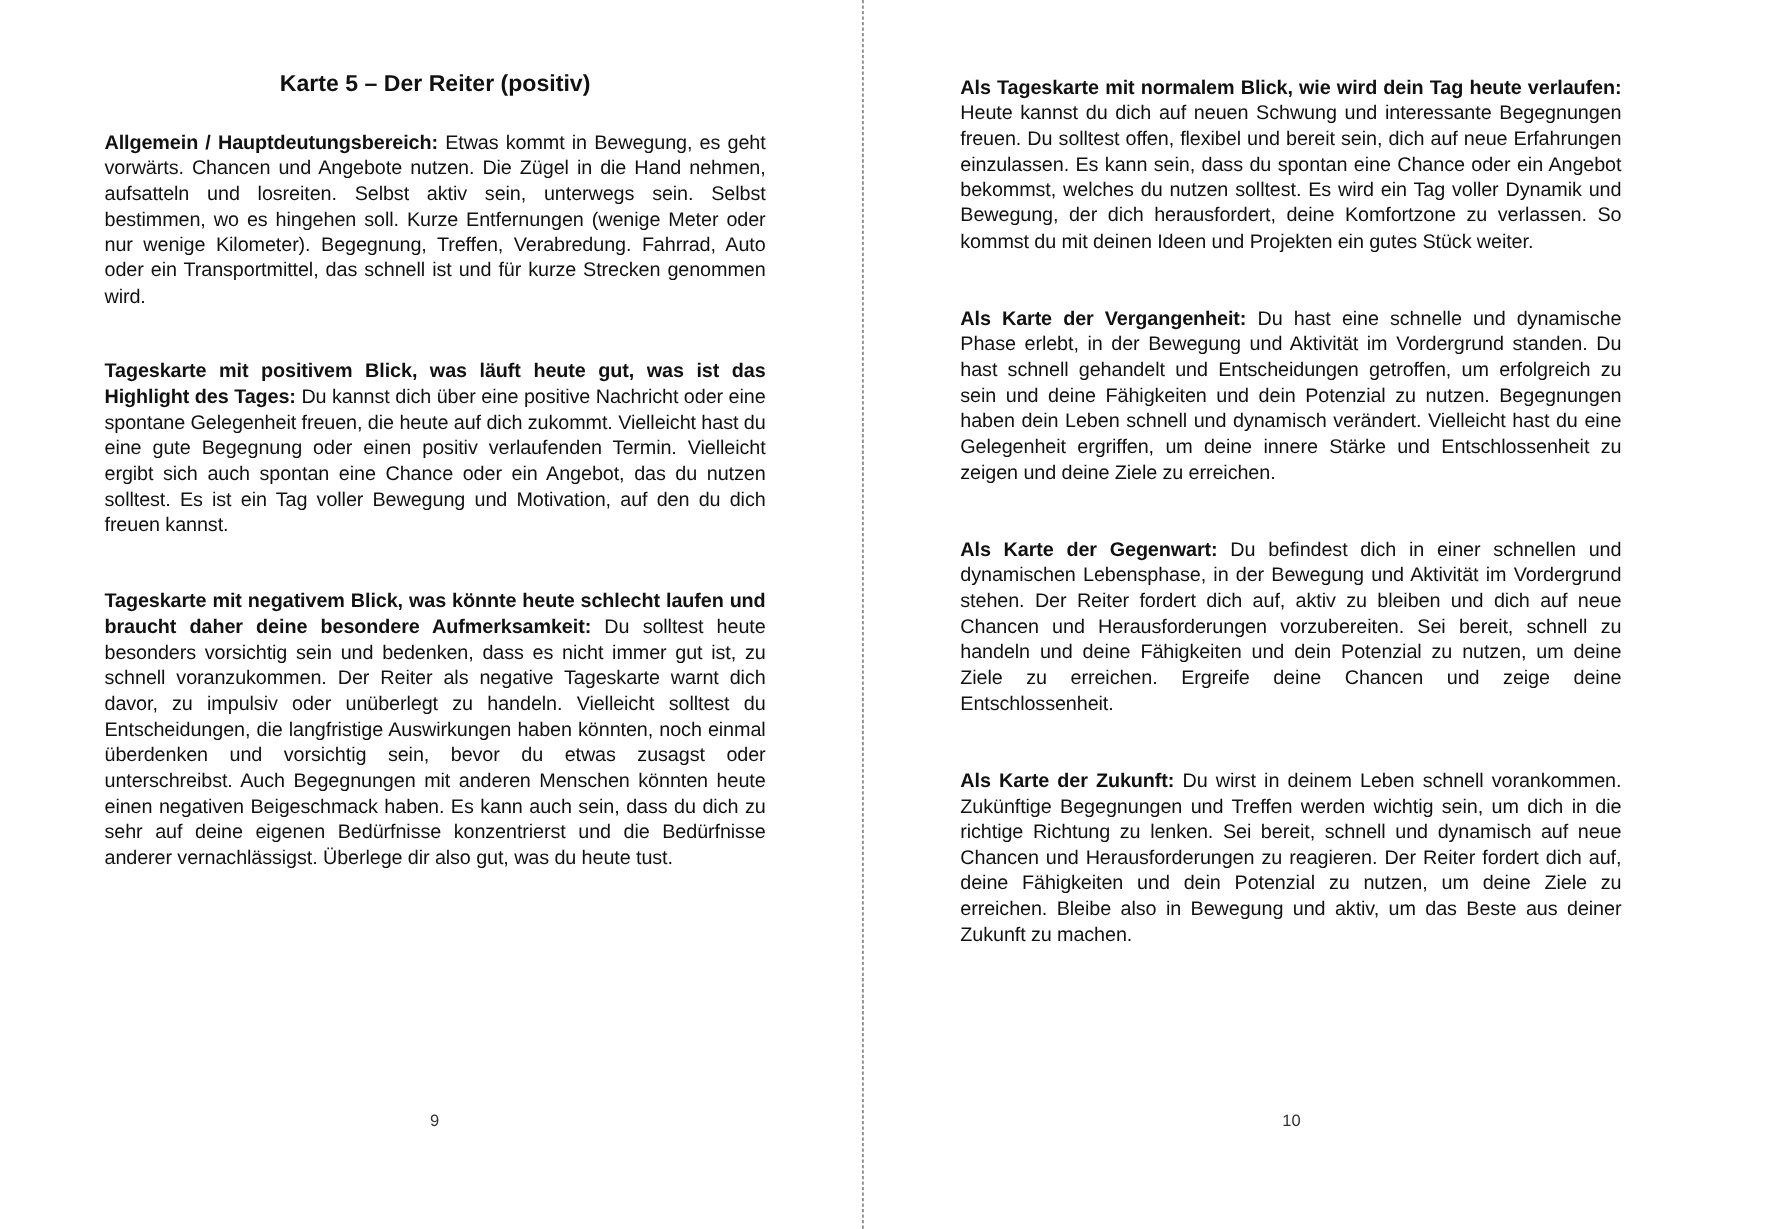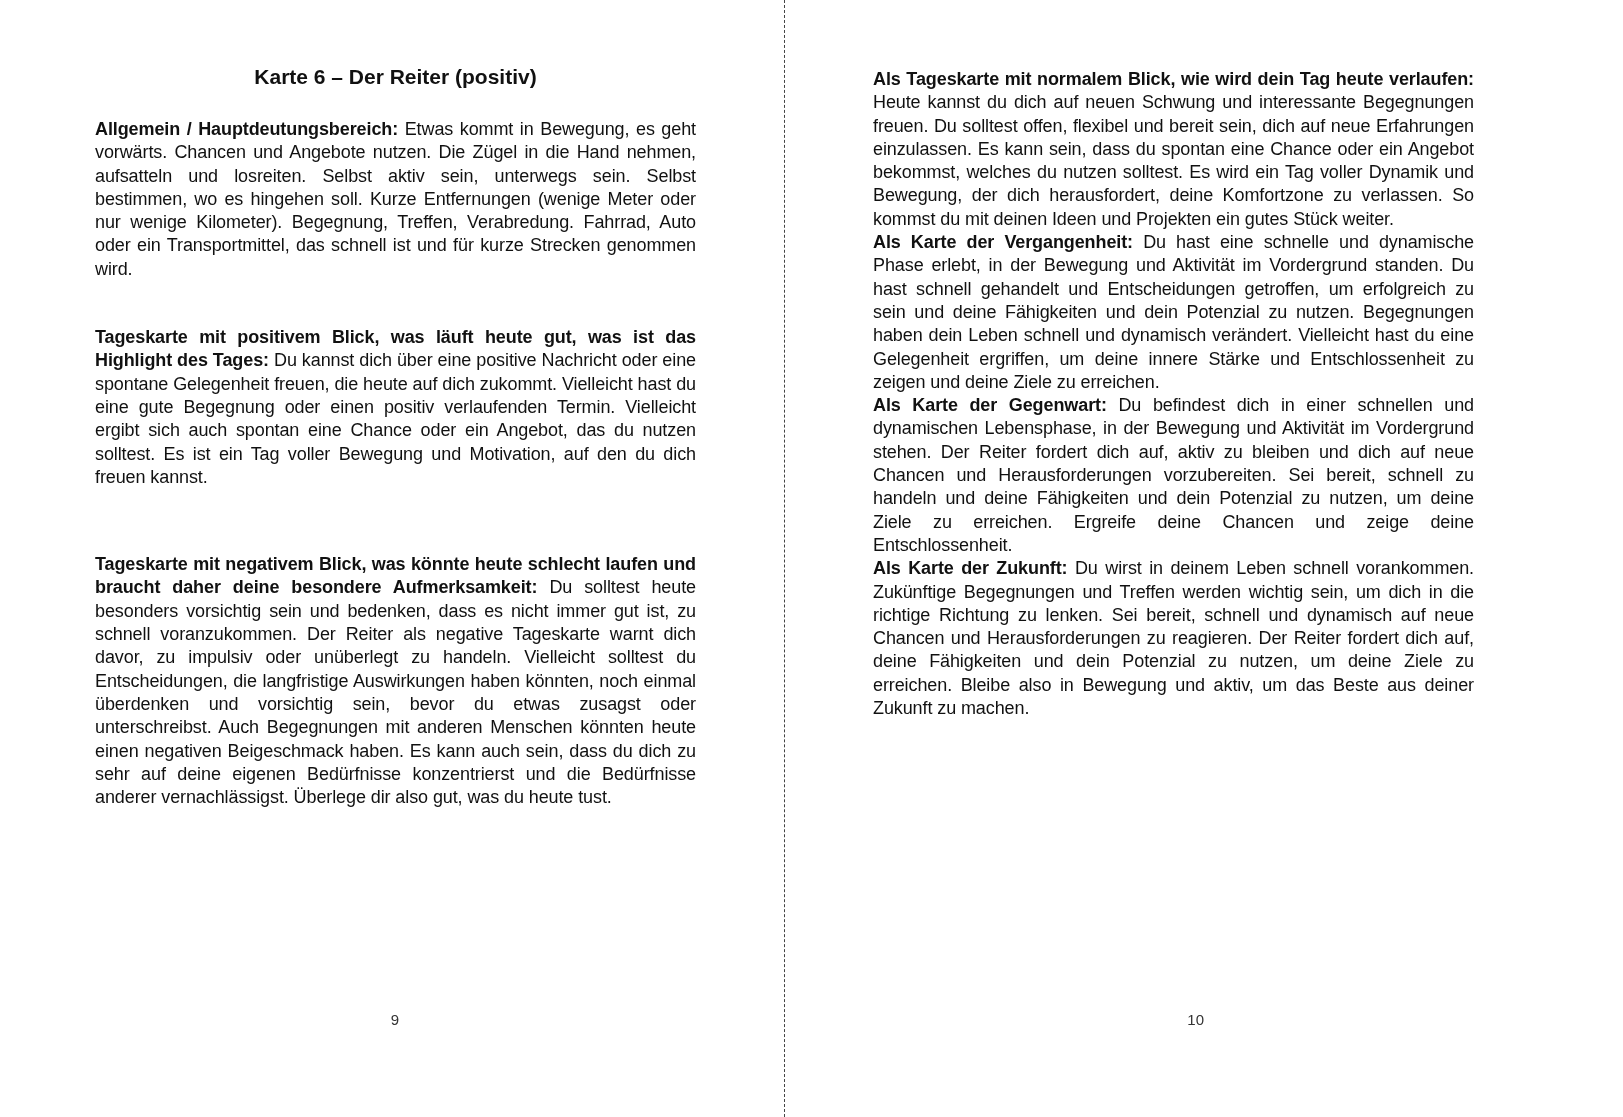--- a/index.html
+++ b/index.html
@@ -20,35 +20,35 @@
     .title {
       text-align: center; font-weight: bold; font-size: 21px;
       margin: 0 0 28px 0; line-height: 26px;
     }
     .para {
       font-size: 18px; line-height: 23.3px; text-align: justify;
       margin: 0; letter-spacing: -0.1px;
     }
     .para .lead { font-weight: bold; }
     .gap-left-1 { margin-top: 45px; }
-    .gap-left-2 { margin-top: 64px; }
-    .gap-right { }
+    .gap-left-2 { margin-top: 46px; }
+    .gap-right { margin-top: 47px; }
     .page-number {
       position: absolute; top: 1011px; font-size: 15px; color: #333333;
       width: 60px; text-align: center;
     }
     .page-left .page-number { left: 365px; }
-    .page-right .page-number { left: 358px; text-align: right; }
+    .page-right .page-number { left: 358px; }
   </style>
 </head>
 <body>
 
 <div class="page page-left">
   <div class="column">
-    <h1 class="title">Karte 6 – Der Reiter (positiv)</h1>
+    <h1 class="title">Karte 5 – Der Reiter (positiv)</h1>
 
     <p class="para"><span class="lead">Allgemein / Hauptdeutungsbereich:</span><span> Etwas kommt in Bewegung, es geht vorwärts. Chancen und Angebote nutzen. Die Zügel in die Hand nehmen, aufsatteln und losreiten. Selbst aktiv sein, unterwegs sein. Selbst bestimmen, wo es hingehen soll. Kurze Entfernungen (wenige Meter oder nur wenige Kilometer). Begegnung, Treffen, Verabredung. Fahrrad, Auto oder ein Transportmittel, das schnell ist und für kurze Strecken genommen wird.</span></p>
 
     <p class="para gap-left-1"><span class="lead">Tageskarte mit positivem Blick, was läuft heute gut, was ist das Highlight des Tages:</span><span> Du kannst dich über eine positive Nachricht oder eine spontane Gelegenheit freuen, die heute auf dich zukommt. Vielleicht hast du eine gute Begegnung oder einen positiv verlaufenden Termin. Vielleicht ergibt sich auch spontan eine Chance oder ein Angebot, das du nutzen solltest. Es ist ein Tag voller Bewegung und Motivation, auf den du dich freuen kannst.</span></p>
 
     <p class="para gap-left-2"><span class="lead">Tageskarte mit negativem Blick, was könnte heute schlecht laufen und braucht daher deine besondere Aufmerksamkeit:</span><span> Du solltest heute besonders vorsichtig sein und bedenken, dass es nicht immer gut ist, zu schnell voranzukommen. Der Reiter als negative Tageskarte warnt dich davor, zu impulsiv oder unüberlegt zu handeln. Vielleicht solltest du Entscheidungen, die langfristige Auswirkungen haben könnten, noch einmal überdenken und vorsichtig sein, bevor du etwas zusagst oder unterschreibst. Auch Begegnungen mit anderen Menschen könnten heute einen negativen Beigeschmack haben. Es kann auch sein, dass du dich zu sehr auf deine eigenen Bedürfnisse konzentrierst und die Bedürfnisse anderer vernachlässigst. Überlege dir also gut, was du heute tust.</span></p>
   </div>
   <div class="page-number">9</div>
 </div>
 

